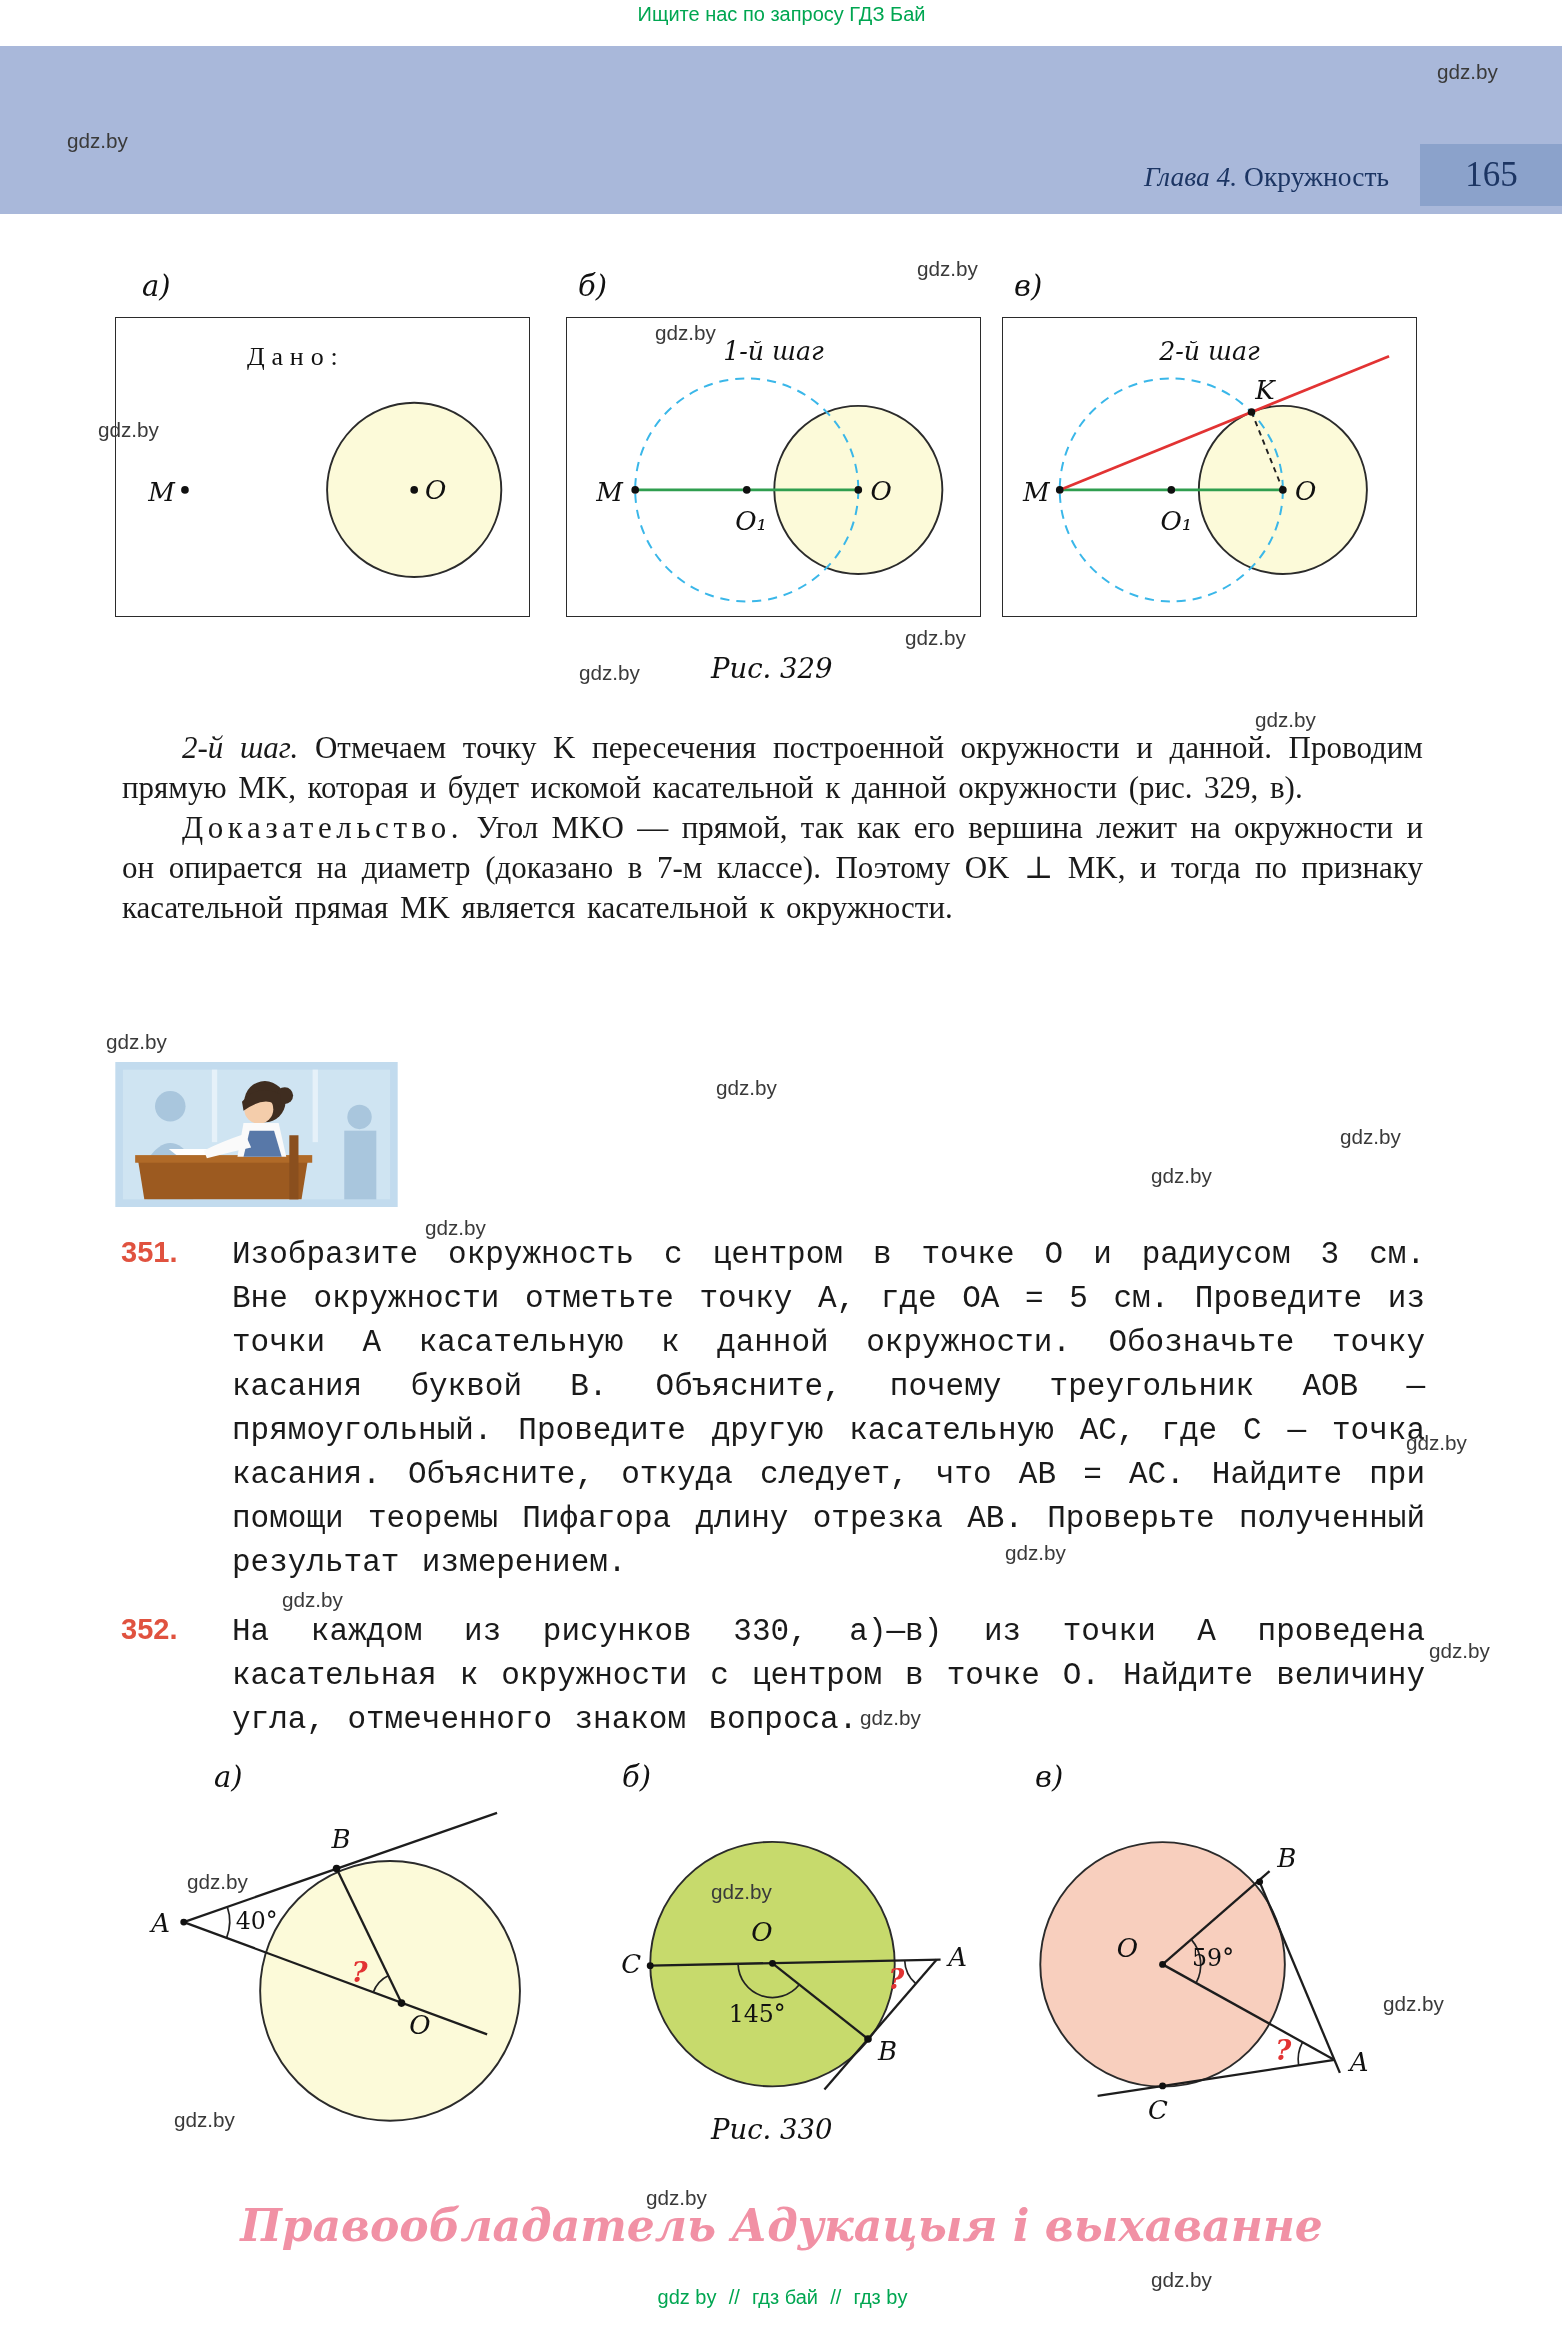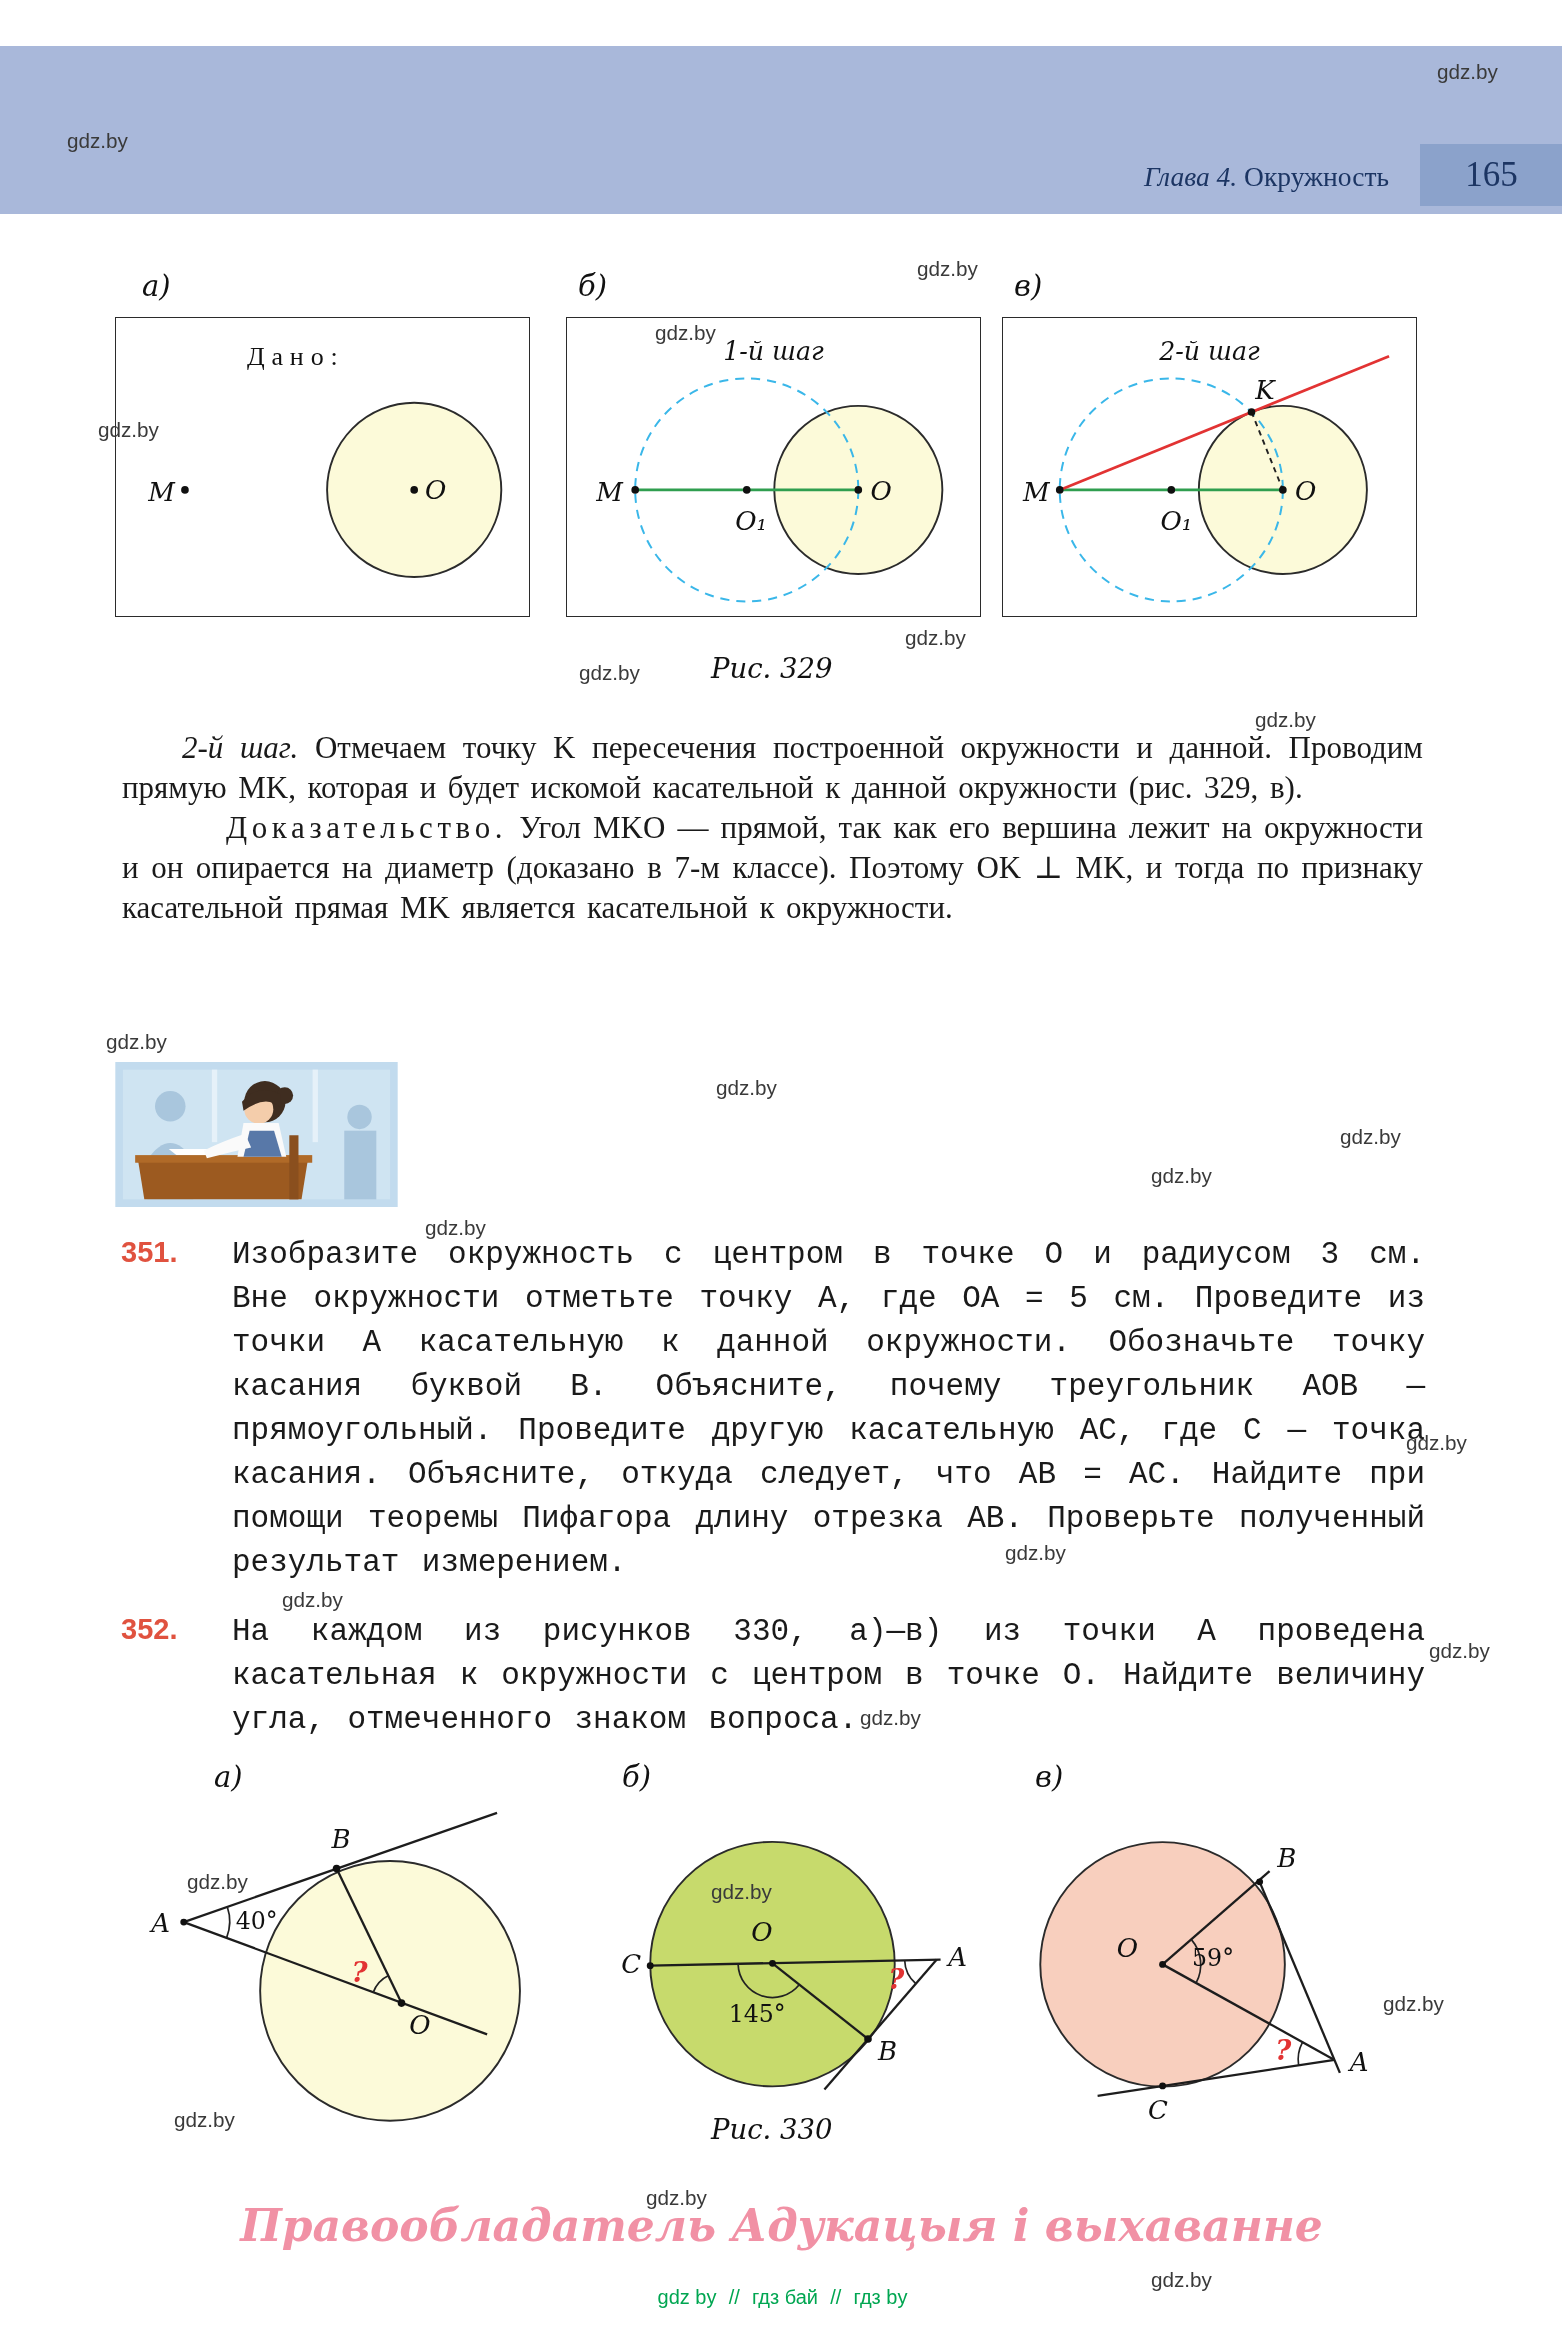--- a/index.html
+++ b/index.html
@@ -18,21 +18,21 @@
   .wm{position:absolute;font:20.7px "Liberation Sans",sans-serif;color:#3a3a3a;z-index:9;white-space:nowrap;}
 
   .flabel{position:absolute;font:italic 29px "DejaVu Serif",serif;color:#111;}
   .fbox{position:absolute;width:413px;height:298px;background:#fff;border:1.5px solid #2b2b2b;}
   .fig-caption{position:absolute;font:italic 27.5px "DejaVu Serif",serif;color:#111;}
 
   .bodytext{position:absolute;left:122px;top:728px;width:1301px;font-size:31px;line-height:40px;
             text-align:justify;word-spacing:3.8px;}
   .bodytext p{margin:0;text-indent:60px;}
   .lead-it{font-style:italic;}
-  .lead-sp{letter-spacing:4.6px;margin-left:44px;}
+  .lead-sp{letter-spacing:4.6px;}
 
   .solve-img{position:absolute;left:115px;top:1062px;width:283px;height:145px;}
   .solve-title{position:absolute;left:493px;top:1089px;font:bold 32px "Liberation Sans",sans-serif;
                color:#1580c6;line-height:47px;letter-spacing:1.5px;}
 
   .prob-num{position:absolute;left:121px;font:bold 29px "Liberation Sans",sans-serif;color:#e0523f;}
   .prob-text{position:absolute;left:232px;width:1193px;font-size:31px;line-height:44px;
              text-align:justify;word-spacing:3.8px;font-family:Liberation Mono, monospace;}
 
   .fig330svg{position:absolute;}
@@ -58,20 +58,21 @@
   .dado{font:34px "Liberation Serif",serif;letter-spacing:9px;fill:#111;}
   .angle-label{font:31px "DejaVu Serif",serif;fill:#111;}
   .qmark{font:bold italic 36px "DejaVu Serif",serif;fill:#e23333;}
   .arc{fill:none;stroke:#222;stroke-width:2.2;}
 </style>
 </head>
 <body>
 
 <div id="page">
 
+  <div class="top-banner">Ищите нас по запросу ГДЗ Бай</div>
 
   <header class="header">
     <div class="chapter">
       <span class="it">Глава 4.</span>
       <span>Окружность</span>
     </div>
     <div class="pagenum-box">
       <span>165</span>
     </div>
   </header>

